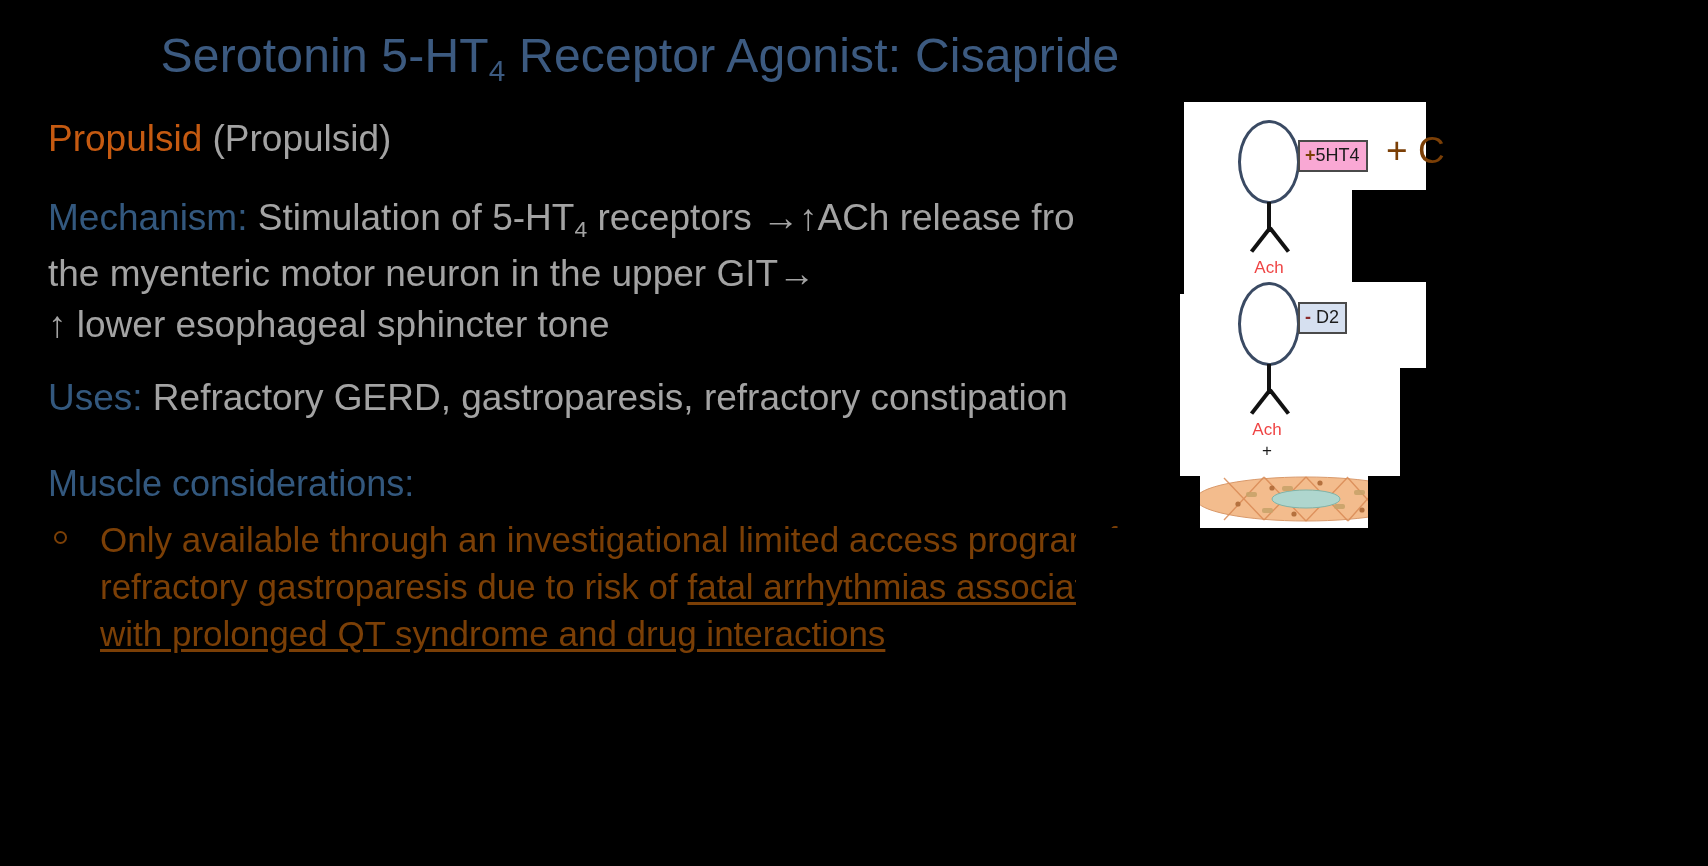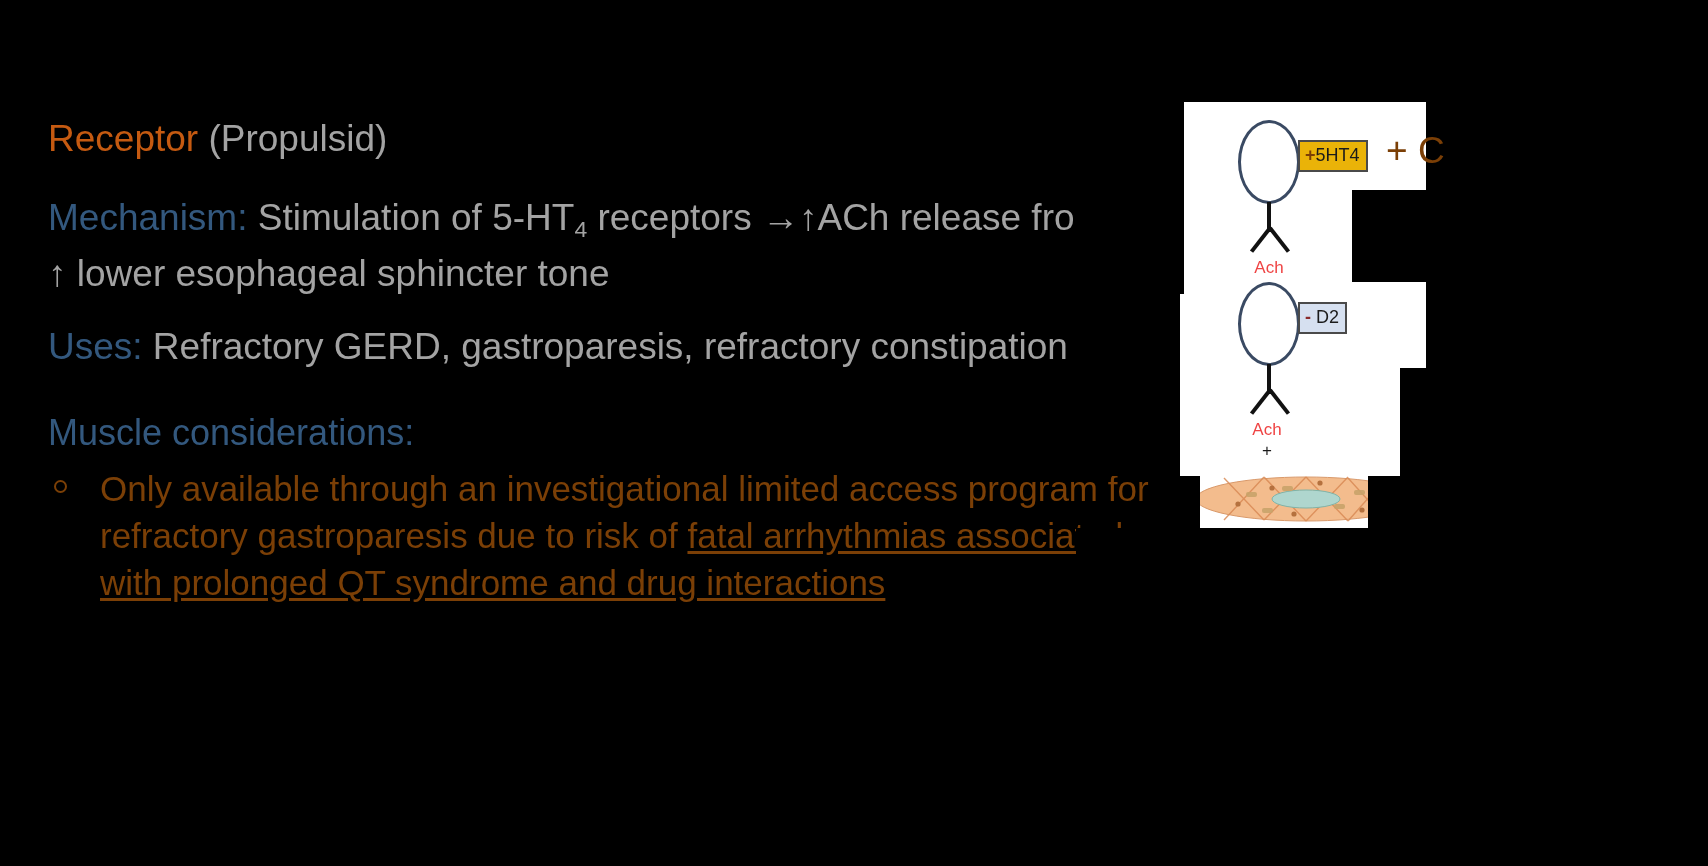--- a/index.html
+++ b/index.html
@@ -107,21 +107,21 @@
     border:2px solid #4a4a4a;
     font-size:18px;
     padding:3px 6px 4px 5px;
     white-space:nowrap;
     box-sizing:border-box;
     font-family:"Liberation Sans",sans-serif;
     color:#1b1b1b;
   }
   .rbox .sign{font-weight:bold;color:#7B3F06;}
   .rbox .sign.neg{color:#8a2b2b;}
-  .box5ht{left:118px;top:38px;background:#eab308;}
+  .box5ht{left:118px;top:38px;background:#f9a8d4;}
   .boxd2{left:118px;top:200px;background:#D6E0F0;}
 
   .muscle{
     position:absolute;left:14px;top:372px;width:224px;height:50px;
   }
   .muscle svg{display:block;}
   .musclabel{
     position:absolute;left:16px;top:432px;width:218px;
     background:#fff;text-align:center;
     font-size:21px;font-weight:bold;color:#111;
@@ -144,33 +144,37 @@
   .clipped-text{
     position:absolute;left:1386px;top:130px;
     font-size:37px;color:#7B3F06;white-space:nowrap;
   }
 </style>
 </head>
 <body>
 
 <div class="slide">
 
+  <div class="title">
+    <span>Serotonin 5-HT</span><sub>4</sub><span> Receptor Agonist: Cisapride</span>
+  </div>
 
   <div class="body">
 
     <div class="drug-line">
-      <span class="orange">Receptor</span>
+      <span class="orange">Propulsid</span>
       <span class="brown">(Propulsid)</span>
     </div>
 
     <div class="mech">
       <div class="row line">
         <span class="blue">Mechanism:</span>
         <span class="brown">Stimulation of  5-HT</span><sub class="s4 brown">4</sub><span class="brown"> receptors →↑ACh release from</span>
       </div>
+      <div class="row line brown">the myenteric motor neuron in the upper GIT→</div>
       <div class="arrowline brown">↑ lower esophageal sphincter tone</div>
     </div>
 
     <div class="uses line">
       <span class="blue">Uses:</span>
       <span class="brown">Refractory GERD, gastroparesis, refractory constipation</span>
     </div>
 
     <div class="safety blue">Muscle considerations:</div>
 

